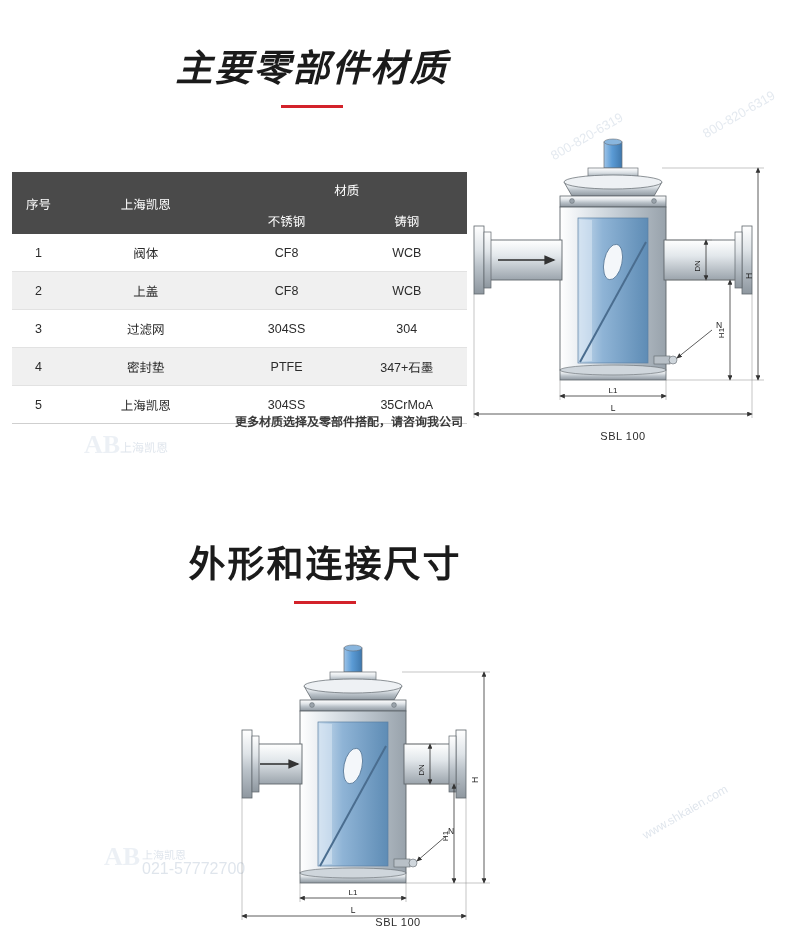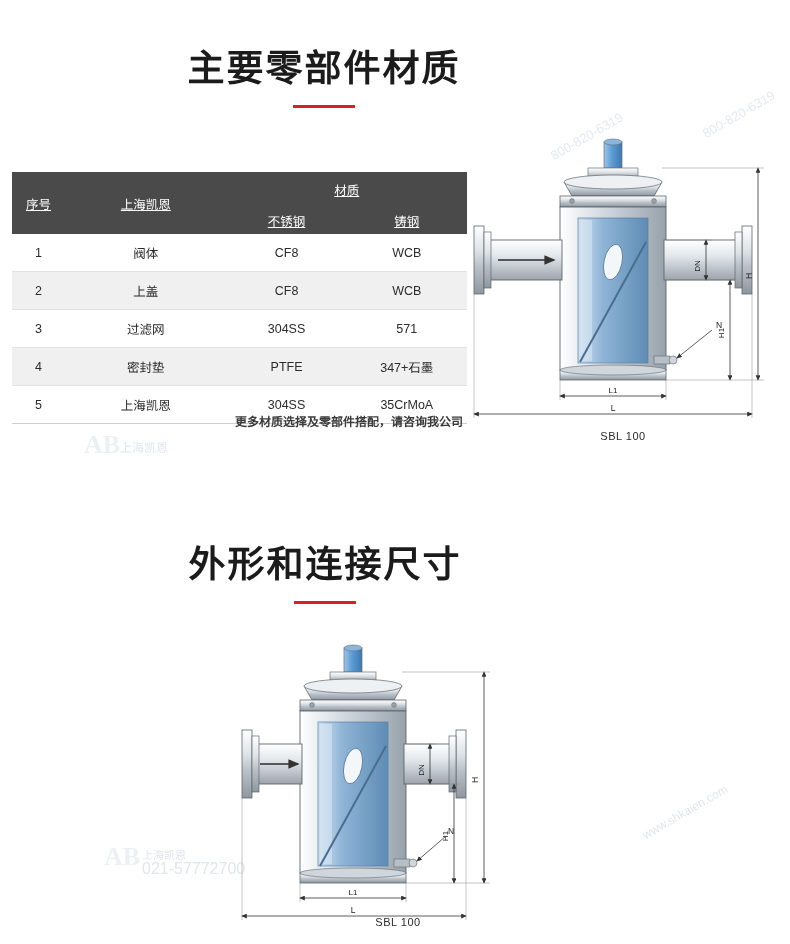--- a/index.html
+++ b/index.html
@@ -20,38 +20,38 @@
     font-size:37px;
     font-weight:bold;
     letter-spacing:2px;
     color:#1b1b1b;
     font-family:"DejaVu Sans","Liberation Sans",sans-serif;
   }
   .title-rule{
     width:62px;height:3px;background:#d3222a;
     margin:13px auto 0 auto;
   }
-  #title-1{position:absolute;left:12px;top:38px;width:624px;}
+  #title-1{position:absolute;left:0;top:38px;width:624px;font-style:italic;}
   #title-2{position:absolute;left:0;top:534px;width:650px;}
 
   
   .table-wrap{
     position:absolute;left:12px;top:172px;width:455px;
   }
   table.mat{
     border-collapse:collapse;width:455px;
     font-size:12.5px;
   }
   table.mat th,table.mat td{
     text-align:center;vertical-align:middle;
     border:none;
   }
   table.mat thead th{
     background:#4a4a4a;color:#ffffff;font-weight:normal;
-    height:28px;font-size:12.5px;text-decoration:underline;
+    height:28px;font-size:12.5px;
   }
   table.mat thead tr.r1 th{height:32px;}
   table.mat thead tr.r2 th{height:26px;}
   table.mat tbody td{
     height:35px;
     border-bottom:1px solid #e2e2e2;
     color:#2b2b2b;
   }
   table.mat tbody tr.alt td{background:#f0f0f0;}
   table.mat tbody tr:last-child td{border-bottom:1px solid #cfcfcf;}
@@ -145,21 +145,21 @@
         <tr class="alt">
           <td>2</td>
           <td>上盖</td>
           <td>CF8</td>
           <td>WCB</td>
         </tr>
         <tr>
           <td>3</td>
           <td>过滤网</td>
           <td>304SS</td>
-          <td>571</td>
+          <td>304</td>
         </tr>
         <tr class="alt">
           <td>4</td>
           <td>密封垫</td>
           <td>PTFE</td>
           <td>347+石墨</td>
         </tr>
         <tr>
           <td>5</td>
           <td>上海凯恩</td>

